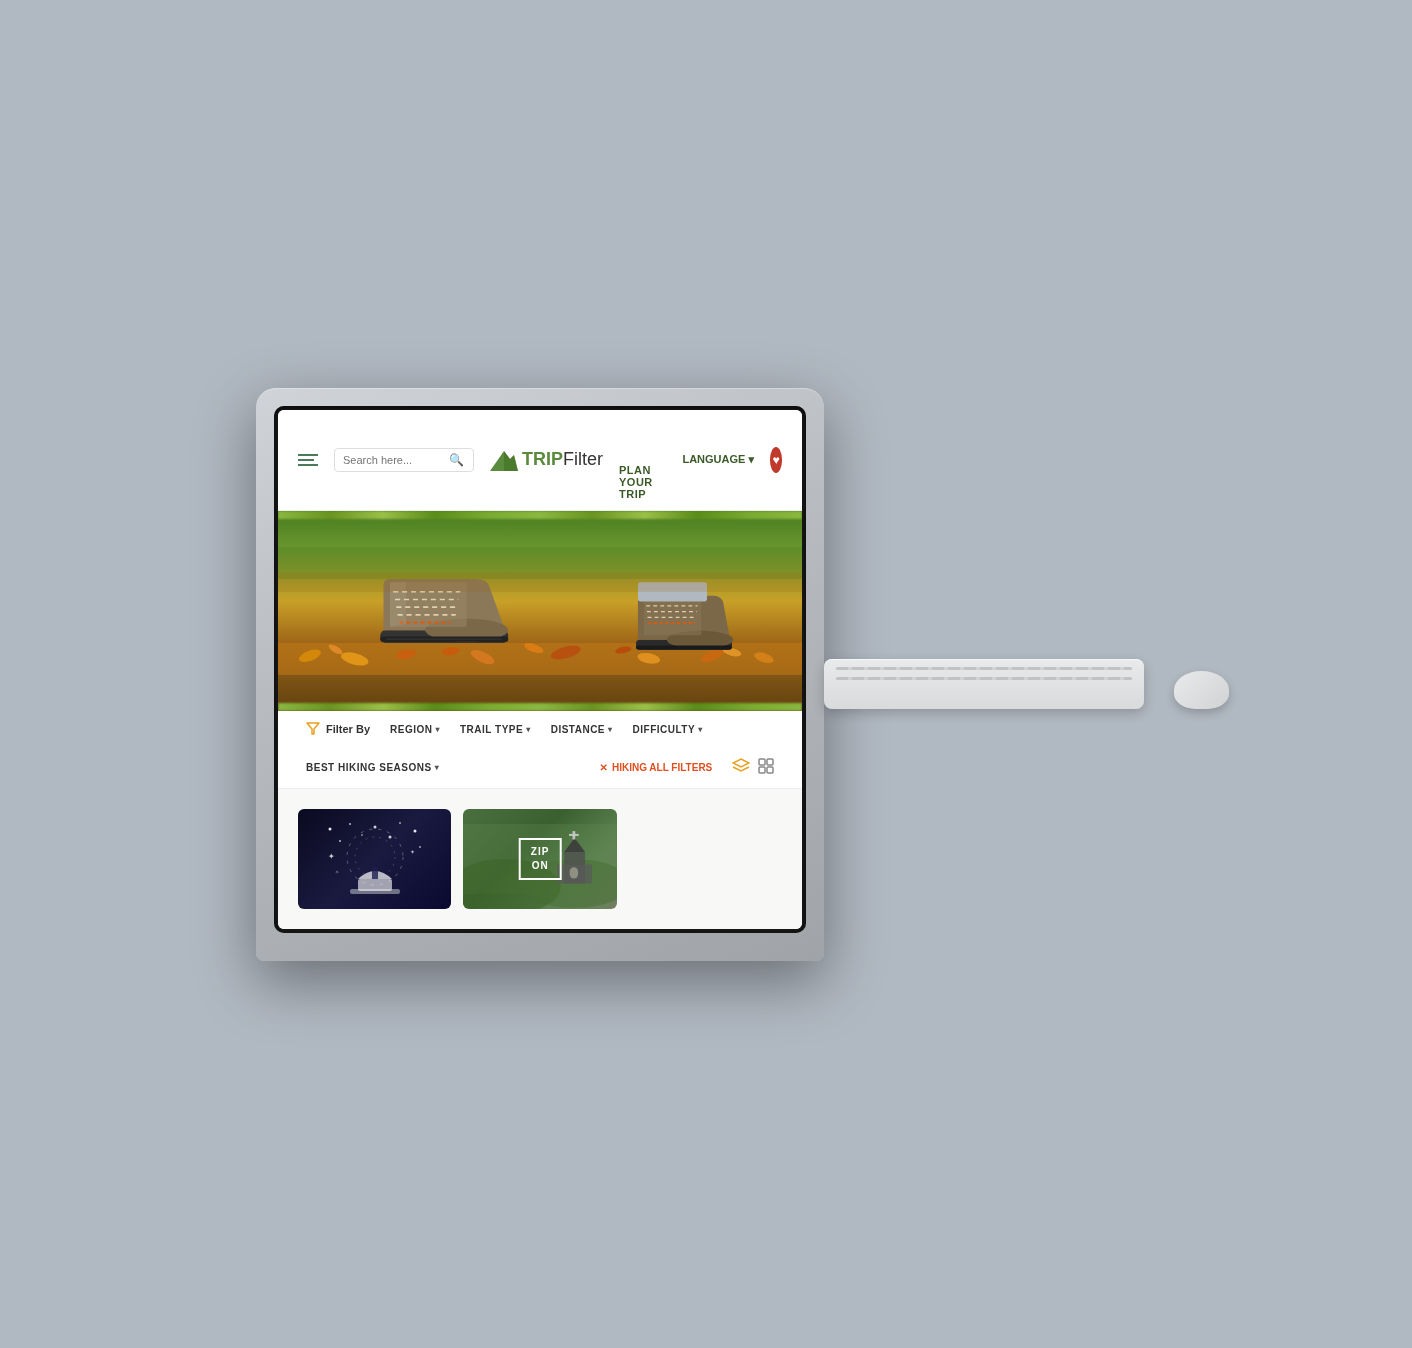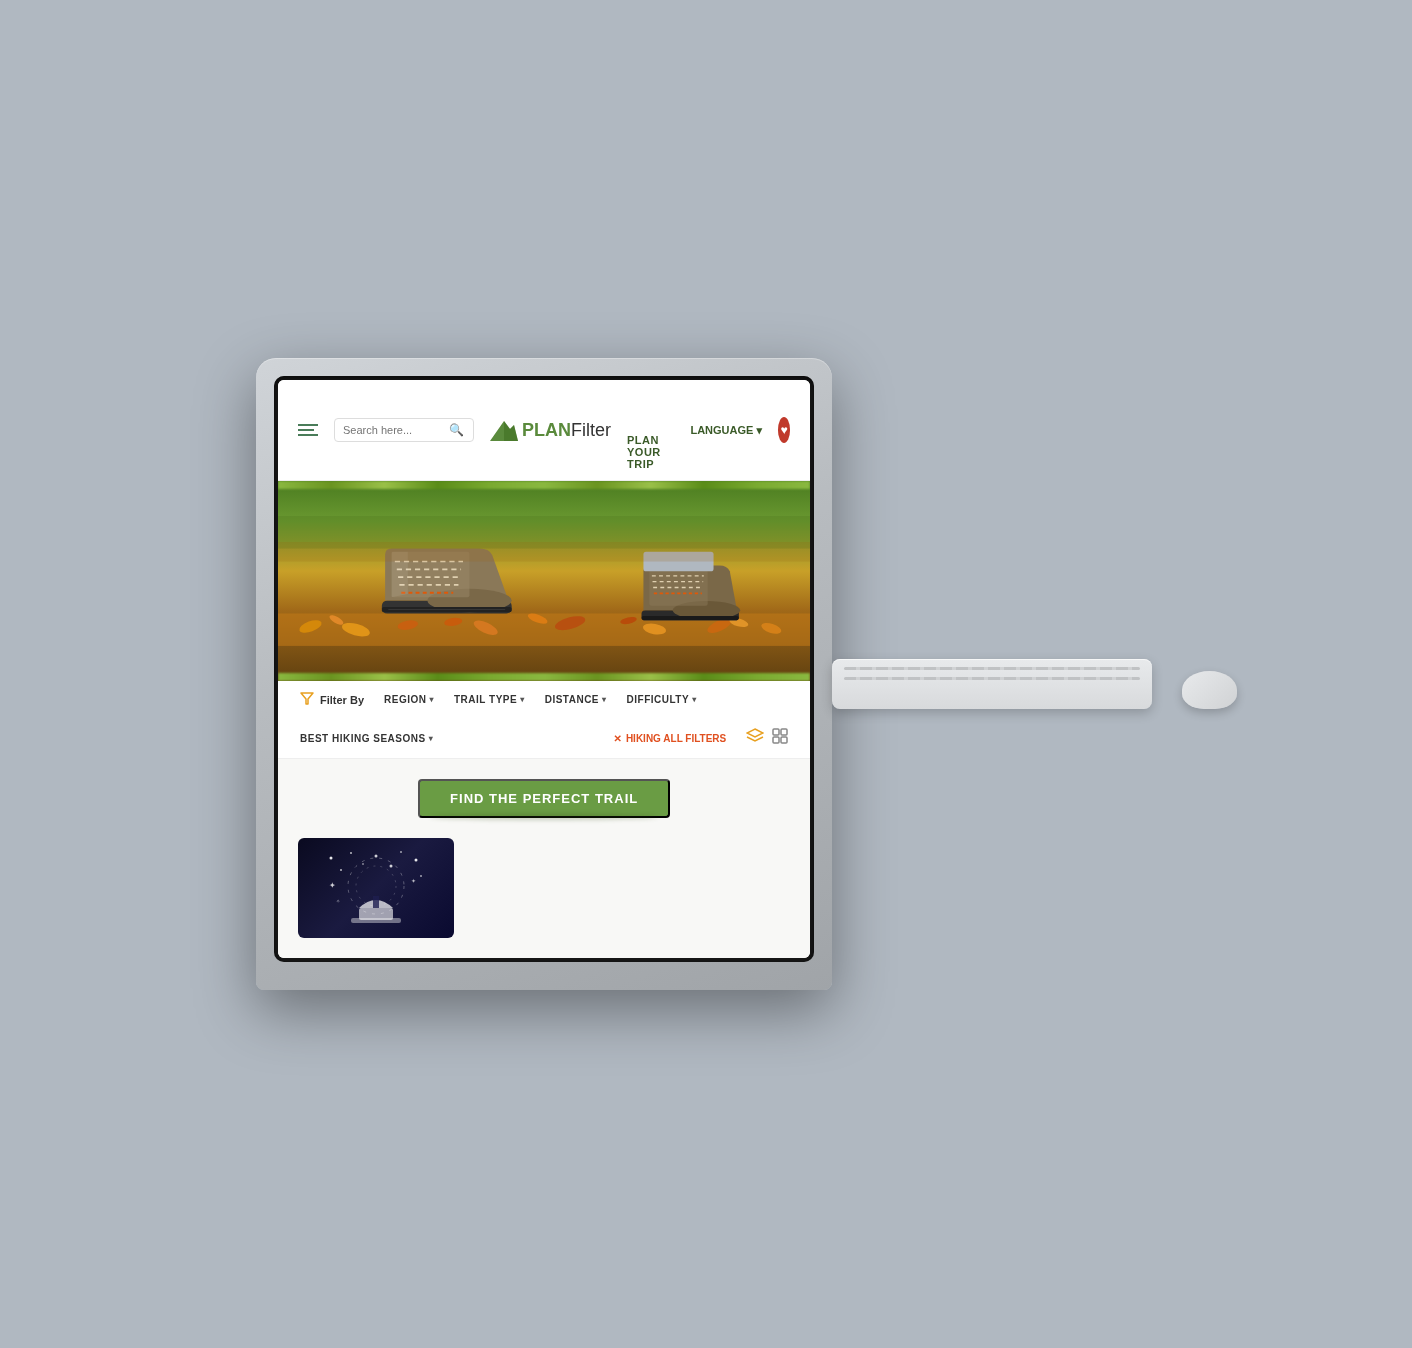--- a/index.html
+++ b/index.html
@@ -227,21 +227,21 @@
       justify-content: center;
       cursor: pointer;
       color: white;
       font-size: 12px;
     }
 
     
     .filter-bar {
       display: flex;
       align-items: center;
-      padding: 10px 22px;
+      padding: 10px 28px;
       background: #fff;
       border-bottom: 1px solid #eee;
       gap: 20px;
       flex-wrap: wrap;
     }
 
     .filter-icon-wrapper {
       display: flex;
       align-items: center;
       gap: 6px;
@@ -435,21 +435,21 @@
             <input class="search-input" type="text" placeholder="Search here..." style="">
             <span class="search-icon-btn">🔍</span>
           </div>
 
           <div class="logo-area">
             <svg class="logo-icon" viewBox="0 0 28 22" fill="none">
               <polygon points="0,22 14,2 20,10 24,6 28,22" fill="#5a8a3c"></polygon>
               <polygon points="14,2 20,10 24,6 28,22 14,22" fill="#3a6a1c" opacity="0.5"></polygon>
             </svg>
             <div class="logo-text">
-              <span class="hike">PLAN</span><span class="armenia">Filter</span>
+              <span class="hike">TRIP</span><span class="armenia">Filter</span>
             </div>
           </div>
 
           <div class="nav-right">
             <span class="nav-link">PLAN YOUR TRIP</span>
             <div class="language-btn">
               <span>LANGUAGE</span>
               <span>▾</span>
             </div>
             <div class="heart-btn">
@@ -573,23 +573,20 @@
                 <rect x="9" y="1" width="6" height="6" rx="1" stroke="#888" stroke-width="1.5"></rect>
                 <rect x="1" y="9" width="6" height="6" rx="1" stroke="#888" stroke-width="1.5"></rect>
                 <rect x="9" y="9" width="6" height="6" rx="1" stroke="#888" stroke-width="1.5"></rect>
               </svg>
             </span>
           </div>
         </div>
 
         <div class="main-content">
 
-          <div class="section-title-wrap">
-            <button class="section-title-btn">FIND THE PERFECT TRAIL</button>
-          </div>
 
           <div class="cards-grid">
 
             <div class="card card-bg-1">
               <div class="card-overlay">
                 <svg width="110" height="80" viewBox="0 0 110 80">
 
                   <circle cx="10" cy="10" r="1.5" fill="white" opacity="0.9"></circle>
                   <circle cx="30" cy="5" r="1" fill="white" opacity="0.7"></circle>
                   <circle cx="55" cy="8" r="1.5" fill="white" opacity="0.8"></circle>
@@ -611,20 +608,46 @@
                   <rect x="30" y="70" width="50" height="5" rx="2" fill="rgba(255,255,255,0.4)"></rect>
 
                   <text x="8" y="40" fill="white" font-size="8" opacity="0.8">✦</text>
                   <text x="90" y="35" fill="white" font-size="6" opacity="0.7">✦</text>
                   <text x="15" y="55" fill="white" font-size="5" opacity="0.6">✧</text>
                 </svg>
               </div>
             </div>
 
 
+            <div class="card card-bg-3">
+              <div class="card-overlay">
+
+                <svg width="100%" height="100%" viewBox="0 0 220 100" style="position:absolute;top:0;left:0;">
+
+                  <rect width="220" height="100" fill="rgba(100,140,80,0.3)"></rect>
+
+                  <ellipse cx="60" cy="90" rx="80" ry="40" fill="rgba(60,100,40,0.6)"></ellipse>
+                  <ellipse cx="160" cy="85" rx="80" ry="35" fill="rgba(70,110,50,0.5)"></ellipse>
+
+                  <rect x="145" y="40" width="30" height="45" fill="rgba(80,80,80,0.8)"></rect>
+                  <polygon points="145,40 160,20 175,40" fill="rgba(60,60,60,0.9)"></polygon>
+
+                  <rect x="157" y="10" width="4" height="12" fill="rgba(200,200,200,0.9)"></rect>
+                  <rect x="152" y="14" width="14" height="3" fill="rgba(200,200,200,0.9)"></rect>
+
+                  <rect x="135" y="58" width="50" height="27" fill="rgba(90,90,90,0.7)"></rect>
+
+                  <rect x="153" y="62" width="12" height="16" rx="6" fill="rgba(180,180,160,0.6)"></rect>
+                </svg>
+
+                <div style="position:absolute;top:50%;left:50%;transform:translate(-50%,-50%);border:2.5px solid white;padding:5px 10px;color:white;font-weight:900;font-size:10px;letter-spacing:1px;text-align:center;line-height:1.4;">
+                  ZIP<br>ON
+                </div>
+              </div>
+            </div>
 
           </div>
         </div>
 
       </div>
     </div>
   </div>
 
   <div class="stand-neck"></div>
   <div class="stand-base"></div>

